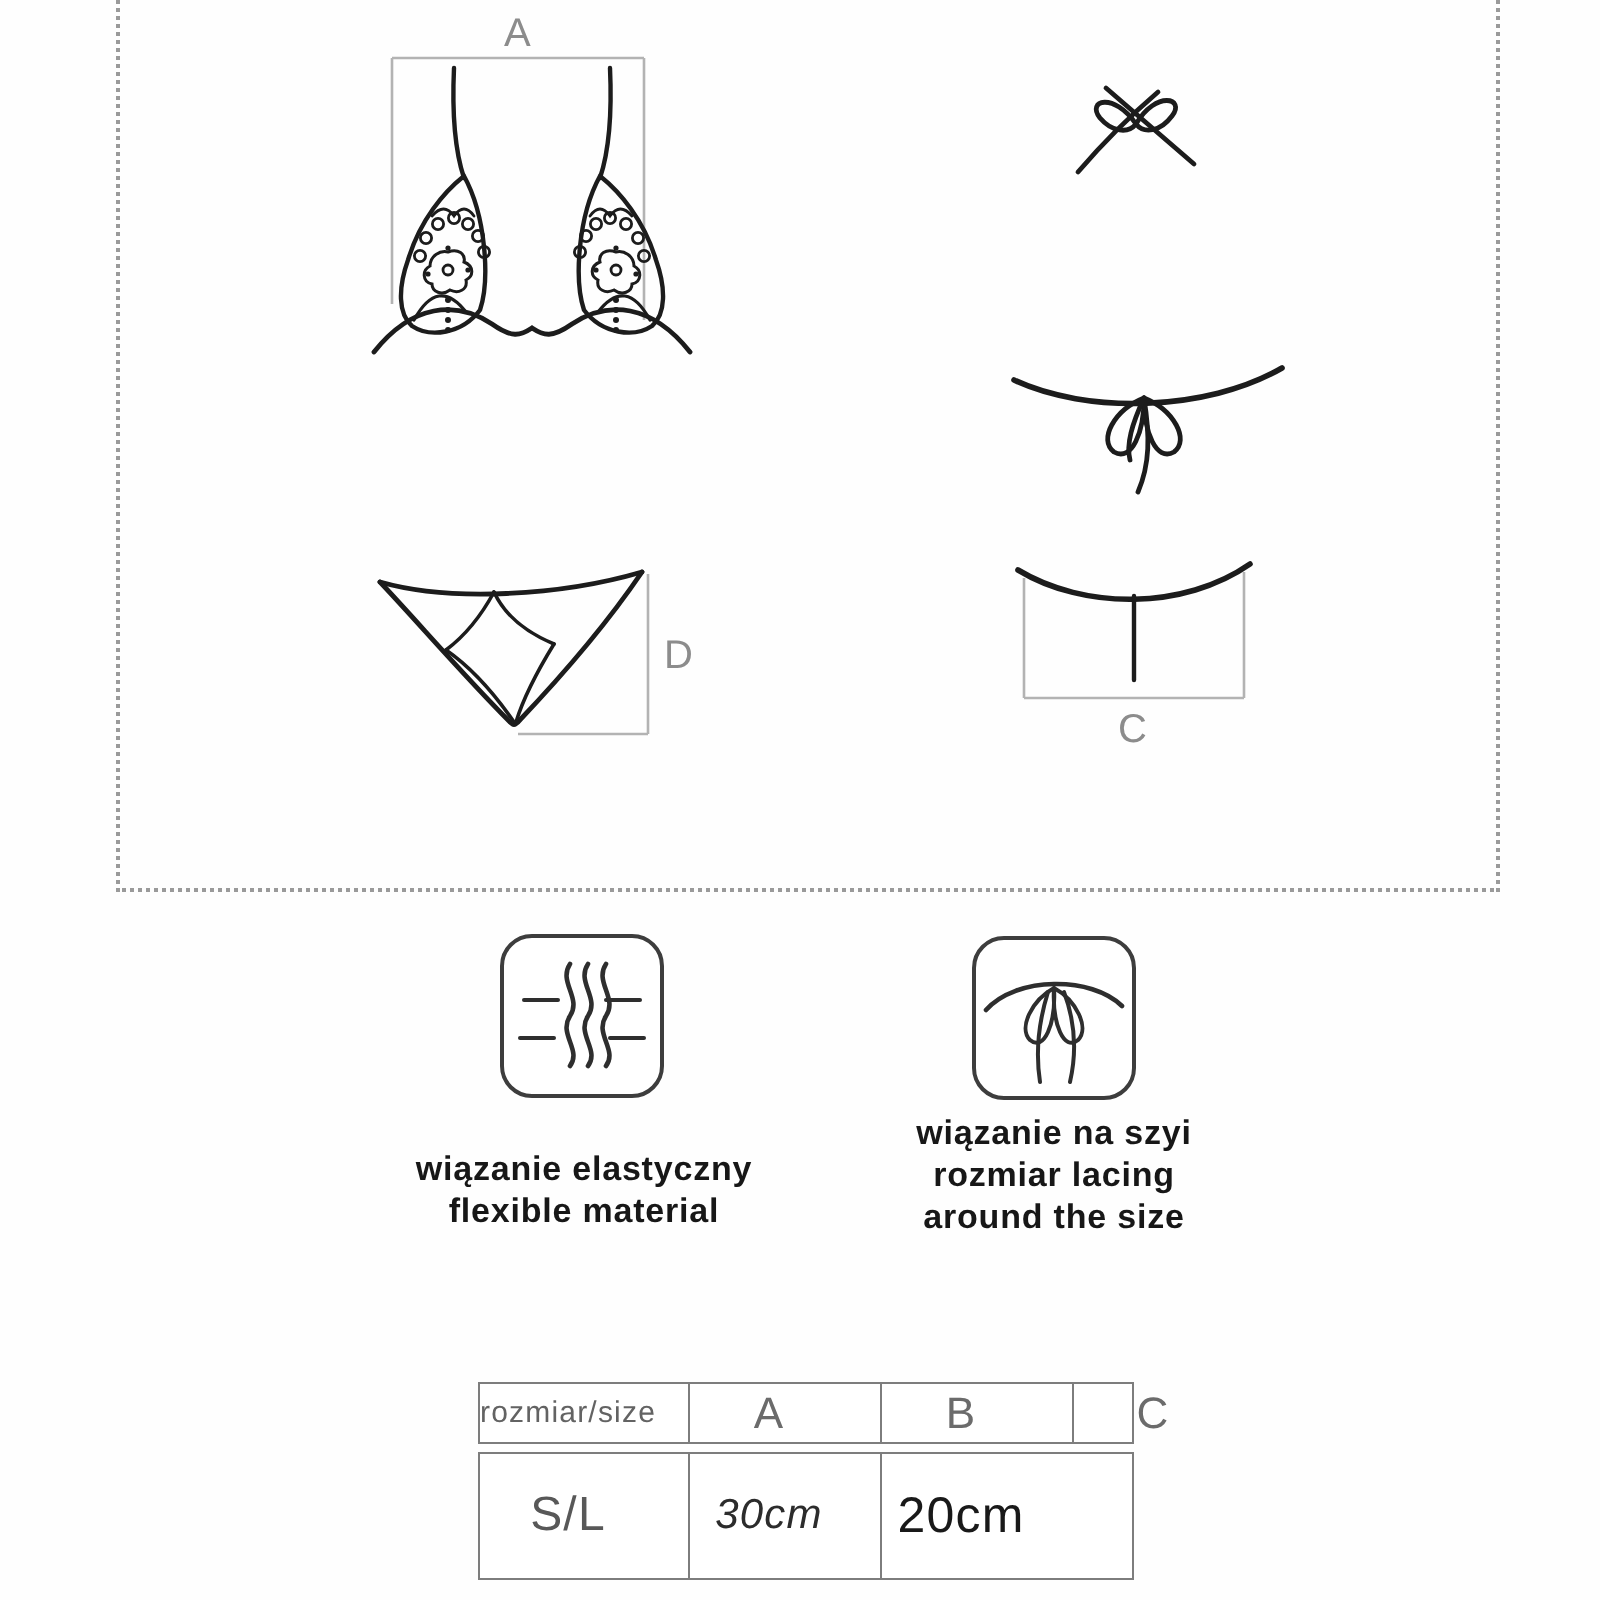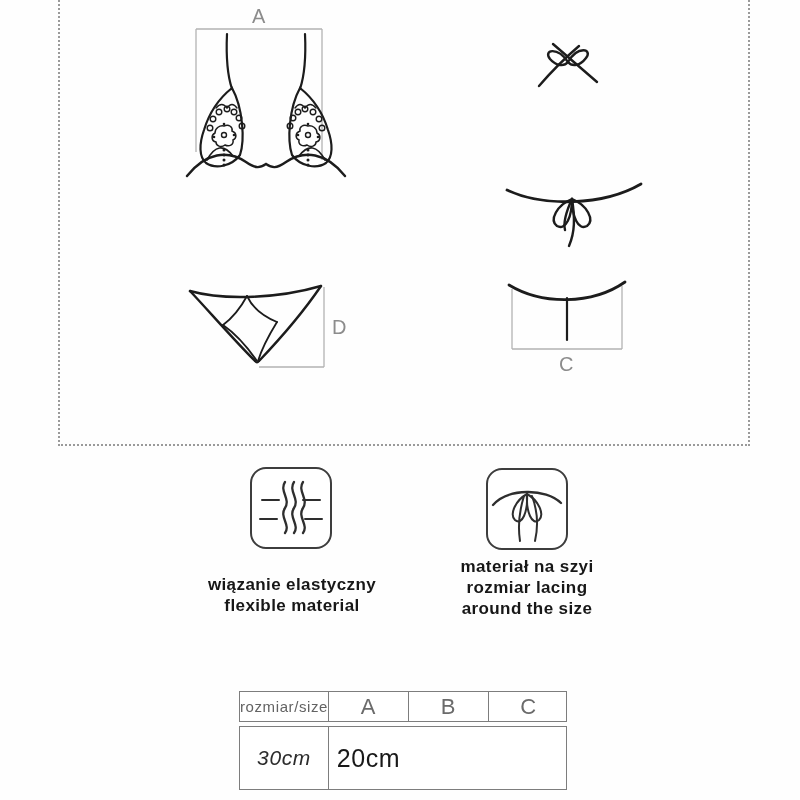--- a/index.html
+++ b/index.html
@@ -27,21 +27,21 @@
   .feature-text{
     position:absolute; width:224px; text-align:center;
     color:#171717; font-size:17px; line-height:21px; font-weight:600;
     letter-spacing:0.4px;
   }
 
   
   .size-table{position:absolute; left:239px; top:691px; width:328px;}
   .trow{
     display:grid; grid-template-columns:88px 80px 80px 80px;
-    border:1.5px solid #7d7d7d; background:#fff; box-sizing:border-box;
+    border:1.5px solid #7d7d7d; background:#fff; box-sizing:border-box;gap:16px;
   }
   .trow .cell{
     display:flex; align-items:center; justify-content:center;
     border-left:1.5px solid #7d7d7d; letter-spacing:0.6px;
   }
   .trow .cell:first-child{border-left:none;}
   .thead{height:31px;}
   .tdata{height:64px; margin-top:4px;}
   .th-size{font-size:15px; color:#636363;}
   .th-letter{font-size:22px; color:#6b6b6b;}
@@ -153,31 +153,32 @@
         <path d="M44,26 C50,42 50,58 47,71"></path>
       </g>
     </svg>
   </div>
 
   <div class="feature-text" style="left:180px; top:574px;">
     <div>wiązanie elastyczny</div>
     <div>flexible material</div>
   </div>
   <div class="feature-text" style="left:415px; top:556px;">
-    <div>materiał na szyi</div>
+    <div>wiązanie na szyi</div>
     <div>rozmiar lacing</div>
     <div>around the size</div>
   </div>
 
   <div class="size-table">
     <div class="trow thead">
       <div class="cell th-size">rozmiar/size</div>
       <div class="cell th-letter">A</div>
       <div class="cell th-letter">B</div>
       <div class="cell th-letter">C</div>
     </div>
     <div class="trow tdata">
+      <div class="cell td-size">S/L</div>
       <div class="cell td-a">30cm</div>
       <div class="cell td-bc">20cm</div>
     </div>
   </div>
 
 </div>
 
 </body></html>

